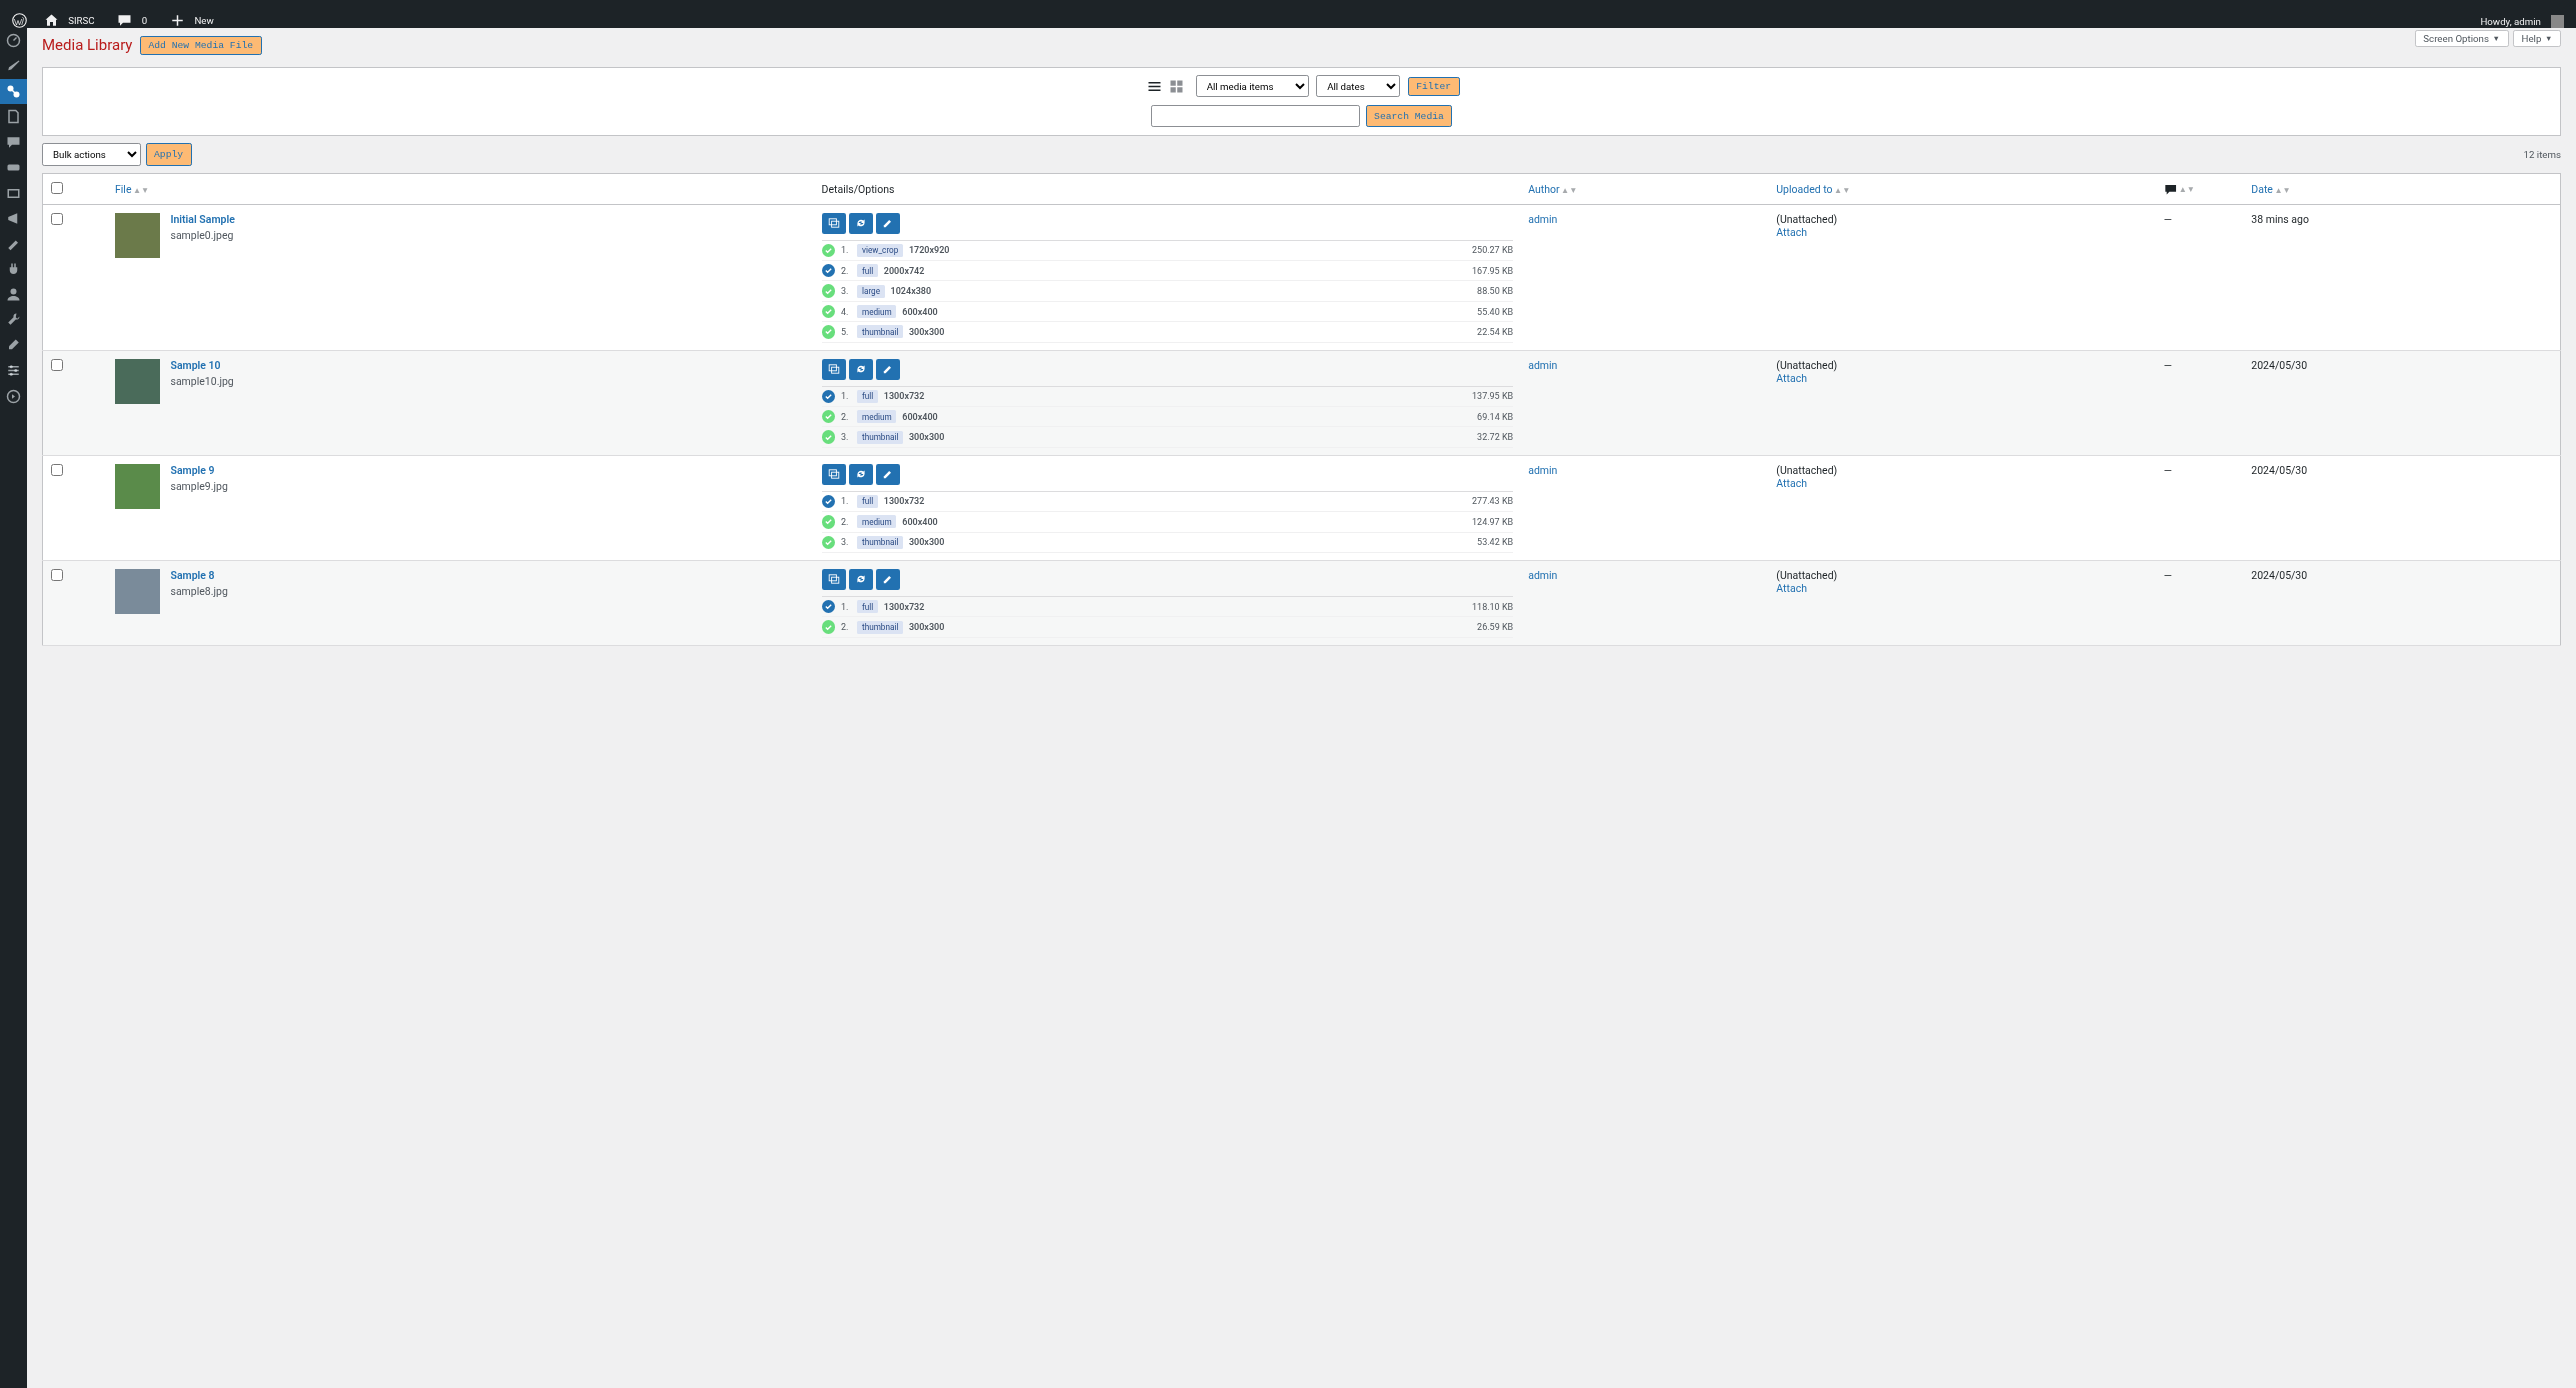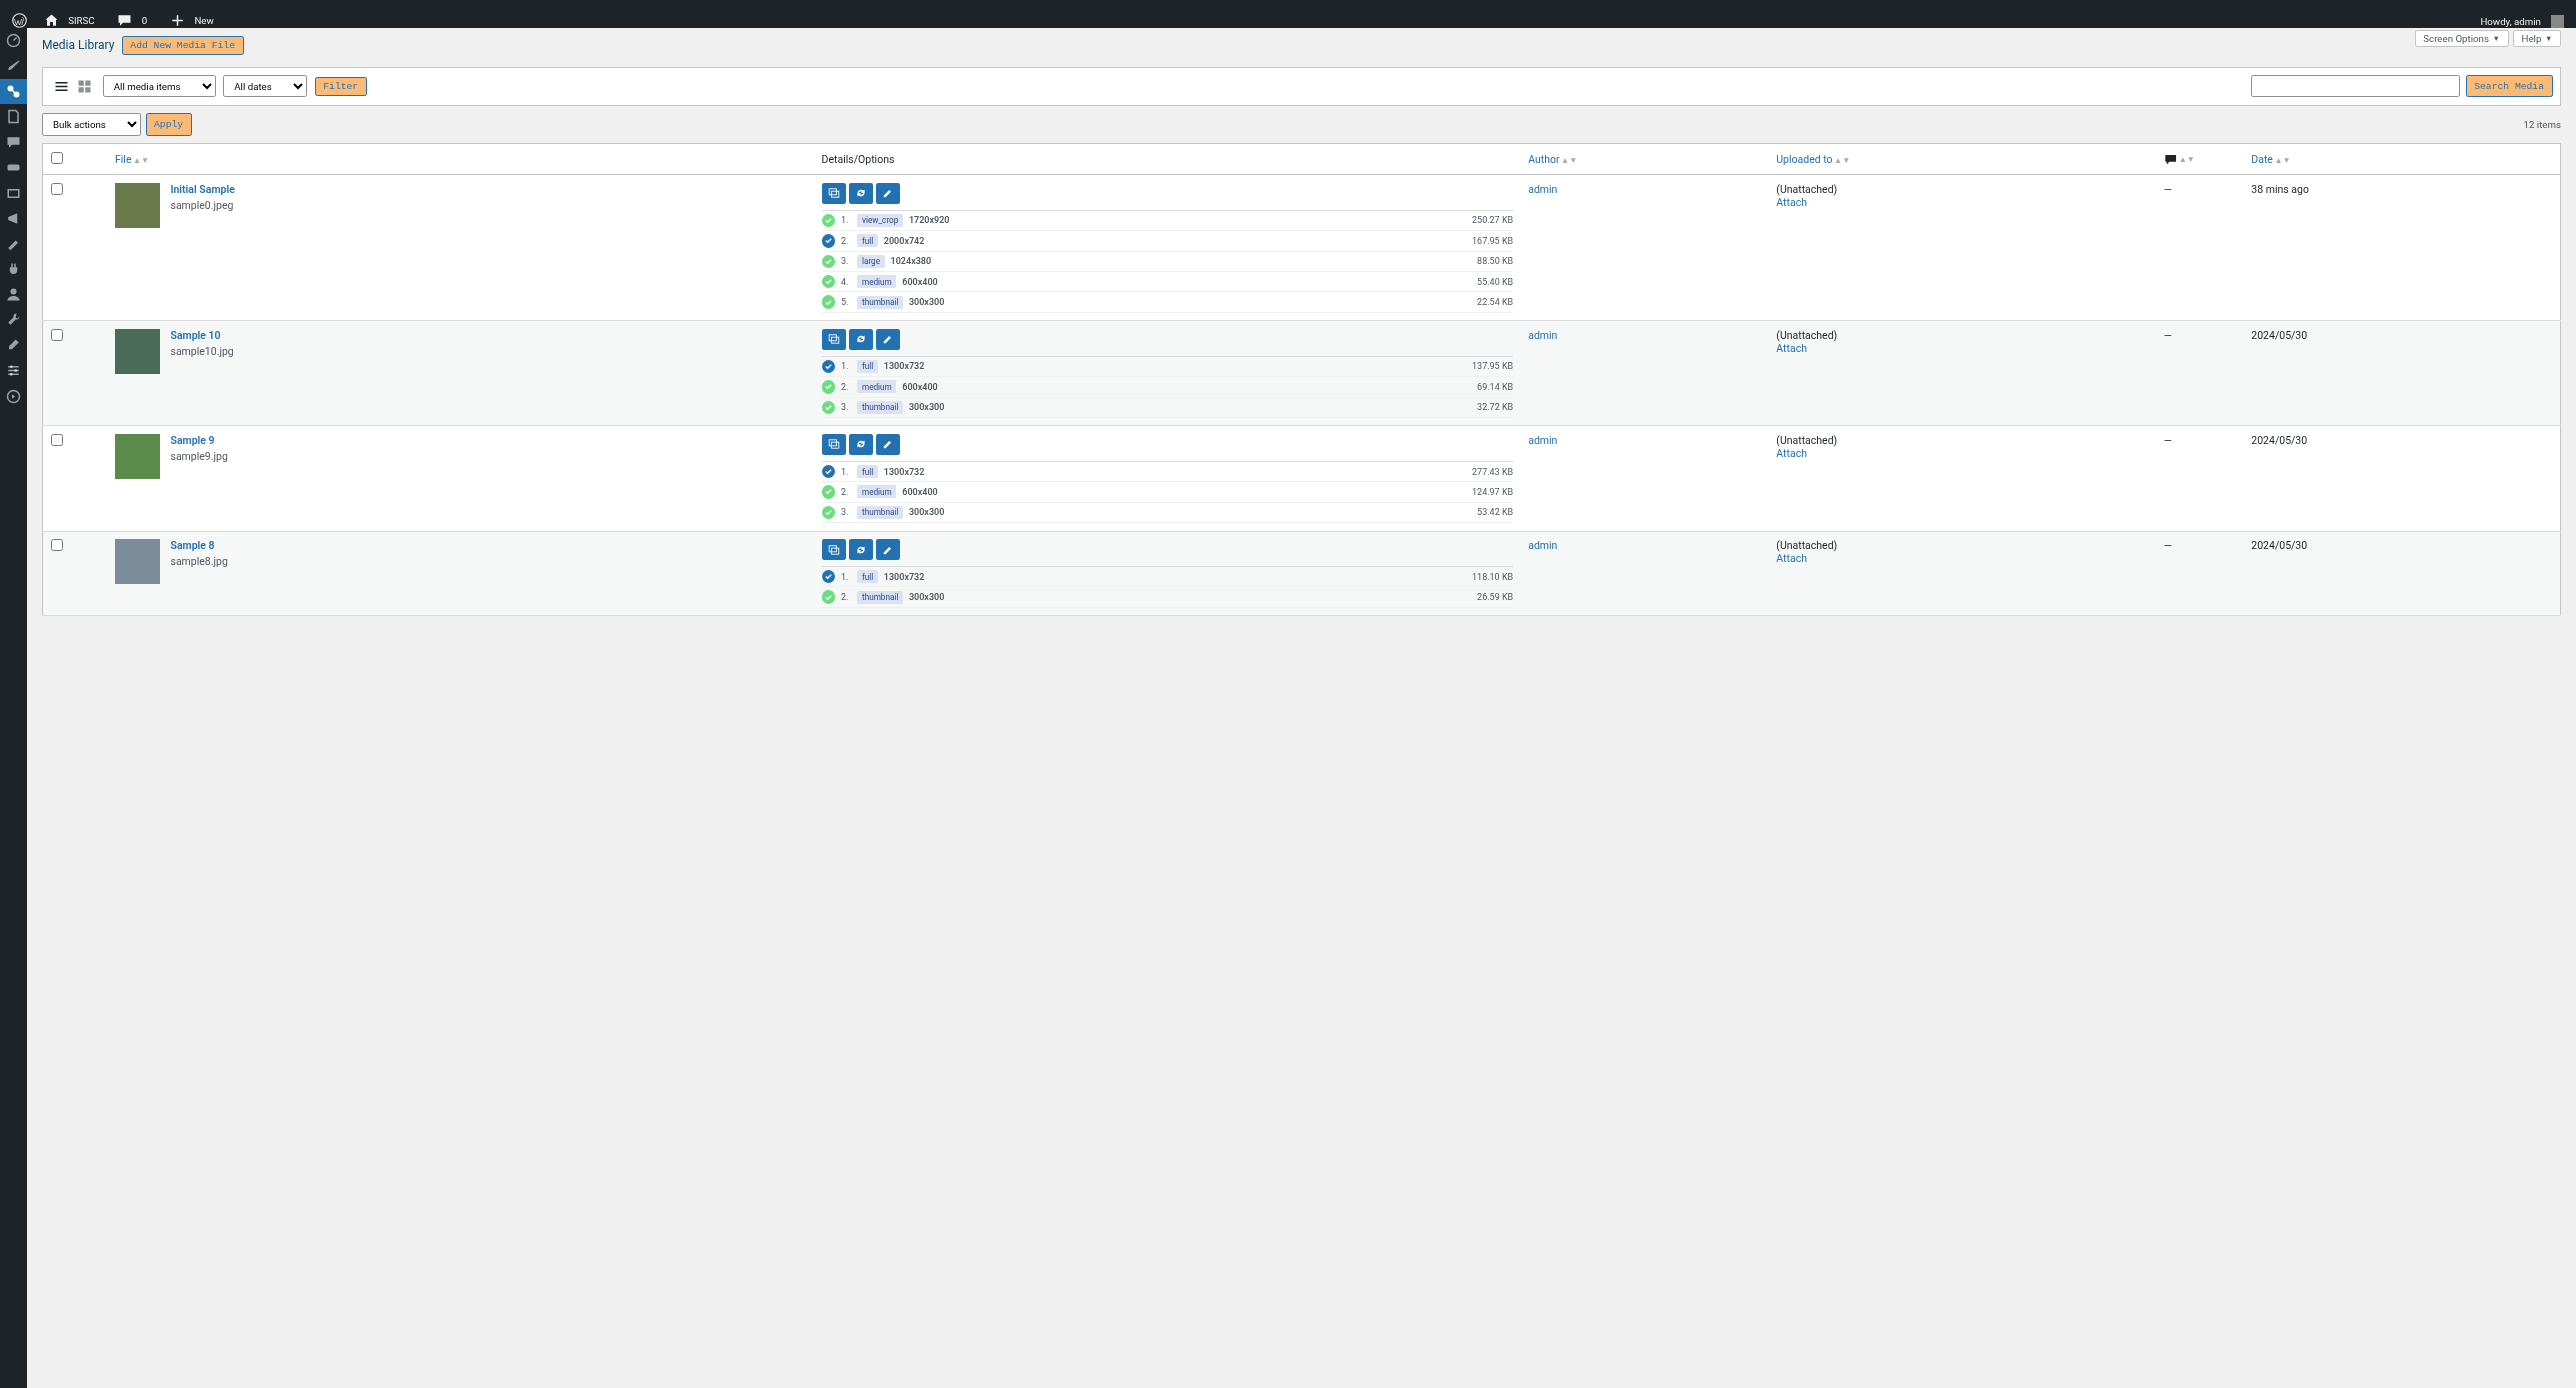--- a/index.html
+++ b/index.html
@@ -13,28 +13,28 @@
 
 .layout { display: flex; min-height: calc(100vh - 24px); }
 .sidebar { width: 27px; background: #1d2327; display: flex; flex-direction: column; }
 .sidebar-item { width: 27px; height: 25.4px; display: flex; align-items: center; justify-content: center; color: rgba(240,246,252,0.6); cursor: pointer; }
 .sidebar-item.active { background: #2271b1; color: #fff; }
 .sidebar-item svg { width: 15px; height: 15px; fill: currentColor; }
 
 .content { flex: 1; padding: 0 15px 15px 15px; }
 
 .page-header { display: flex; align-items: center; gap: 7.5px; padding: 7.5px 0 12px 0; }
-.page-title { font-size: 12px; font-weight: 400; color: #0c4a6e; text-align: center; }
+.page-title { font-size: 15px; font-weight: 400; color: #b91c1c; text-align: center; }
 .btn { border: 0.7px solid #2271b1; background: #fdba74; color: #2271b1; padding: 3px 7.5px; border-radius: 2.2px; font-size: 9.7px; cursor: pointer; text-decoration: none; display: inline-block; font-family: Liberation Mono, monospace; }
 
 .top-actions { display: flex; gap: 4.5px; position: absolute; right: 15px; top: 30px; }
 .top-actions .btn-plain { border: 0.7px solid #c3c4c7; background: #fff; color: #50575e; padding: 2.2px 7.5px; border-radius: 2.2px; font-size: 9.7px; cursor: pointer; display: inline-flex; align-items: center; gap: 3.7px;}
 .top-actions .btn-plain .chev { font-size: 7.5px; }
 
-.filter-bar { background: #fff; border: 0.7px solid #c3c4c7; padding: 7.5px 7.5px; display: flex; align-items: center; justify-content: space-between; gap: 7.5px; }
+.filter-bar { background: #fff; border: 0.7px solid #c3c4c7; padding: 7.5px 7.5px; display: flex; align-items: center; justify-content: space-between; gap: 7.5px; flex-direction: column; }
 .filter-left { display: flex; align-items: center; gap: 7.5px; }
 .view-toggle { display: flex; }
 .view-toggle button { width: 22.4px; height: 22.4px; border: none; background: none; cursor: pointer; display: flex; align-items: center; justify-content: center; }
 .view-toggle button.active svg { fill: #1d2327; }
 .view-toggle button svg { width: 15px; height: 15px; fill: #8c8f94; }
 select, input[type=text] { border: 0.7px solid #8c8f94; border-radius: 2.2px; padding: 0 18px 0 6px; height: 22.4px; font-size: 9.7px; background: #fff; }
 .search-side { display: flex; gap: 6px; }
 .search-side input { width: 209px; }
 
 .bulk-bar { padding: 7.5px 0; display: flex; align-items: center; justify-content: space-between; }

